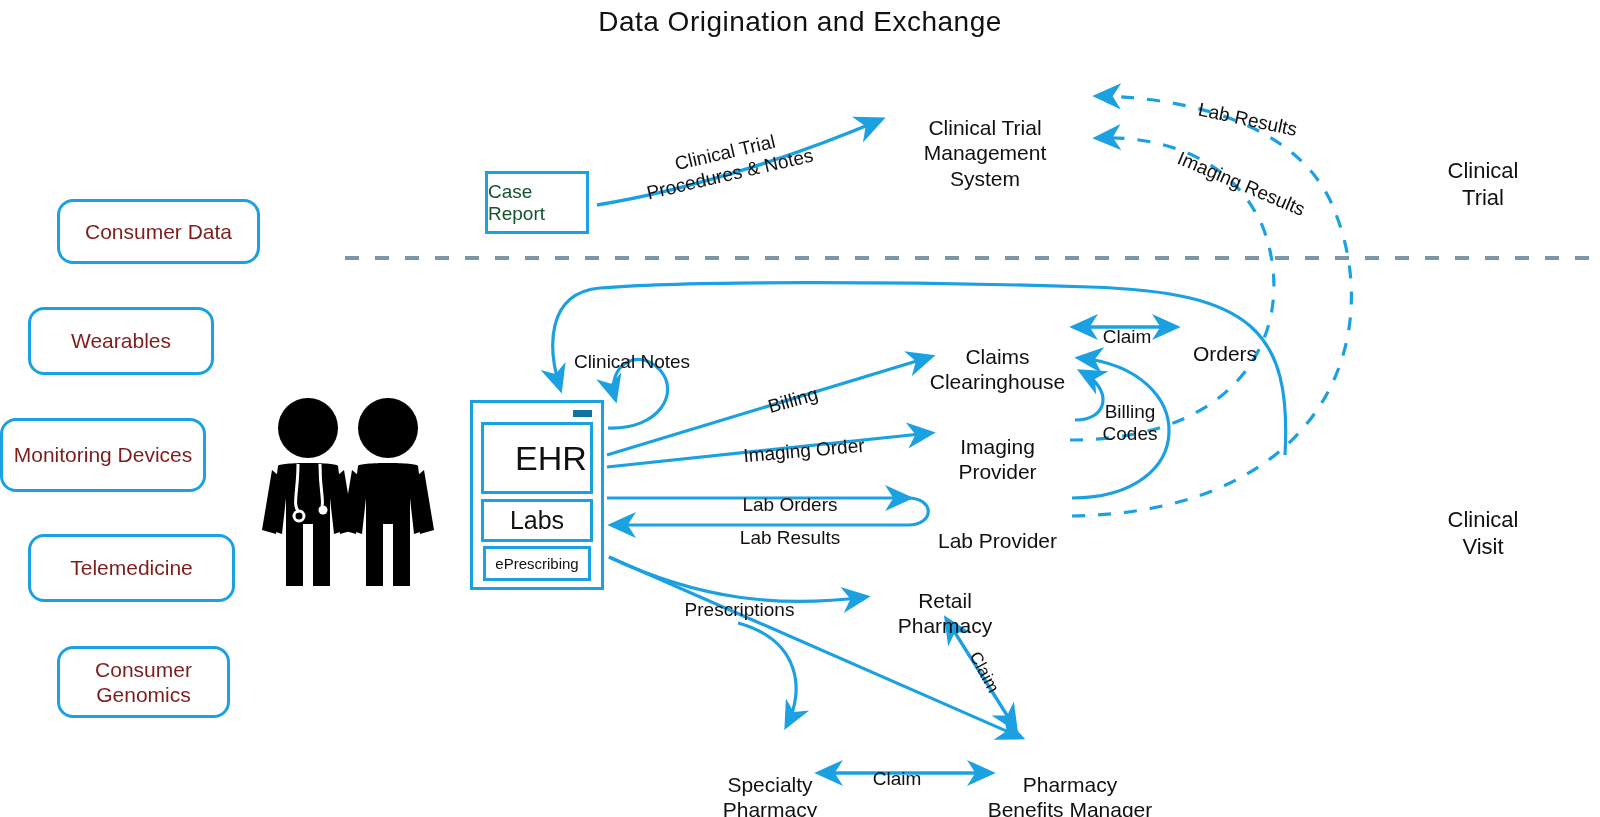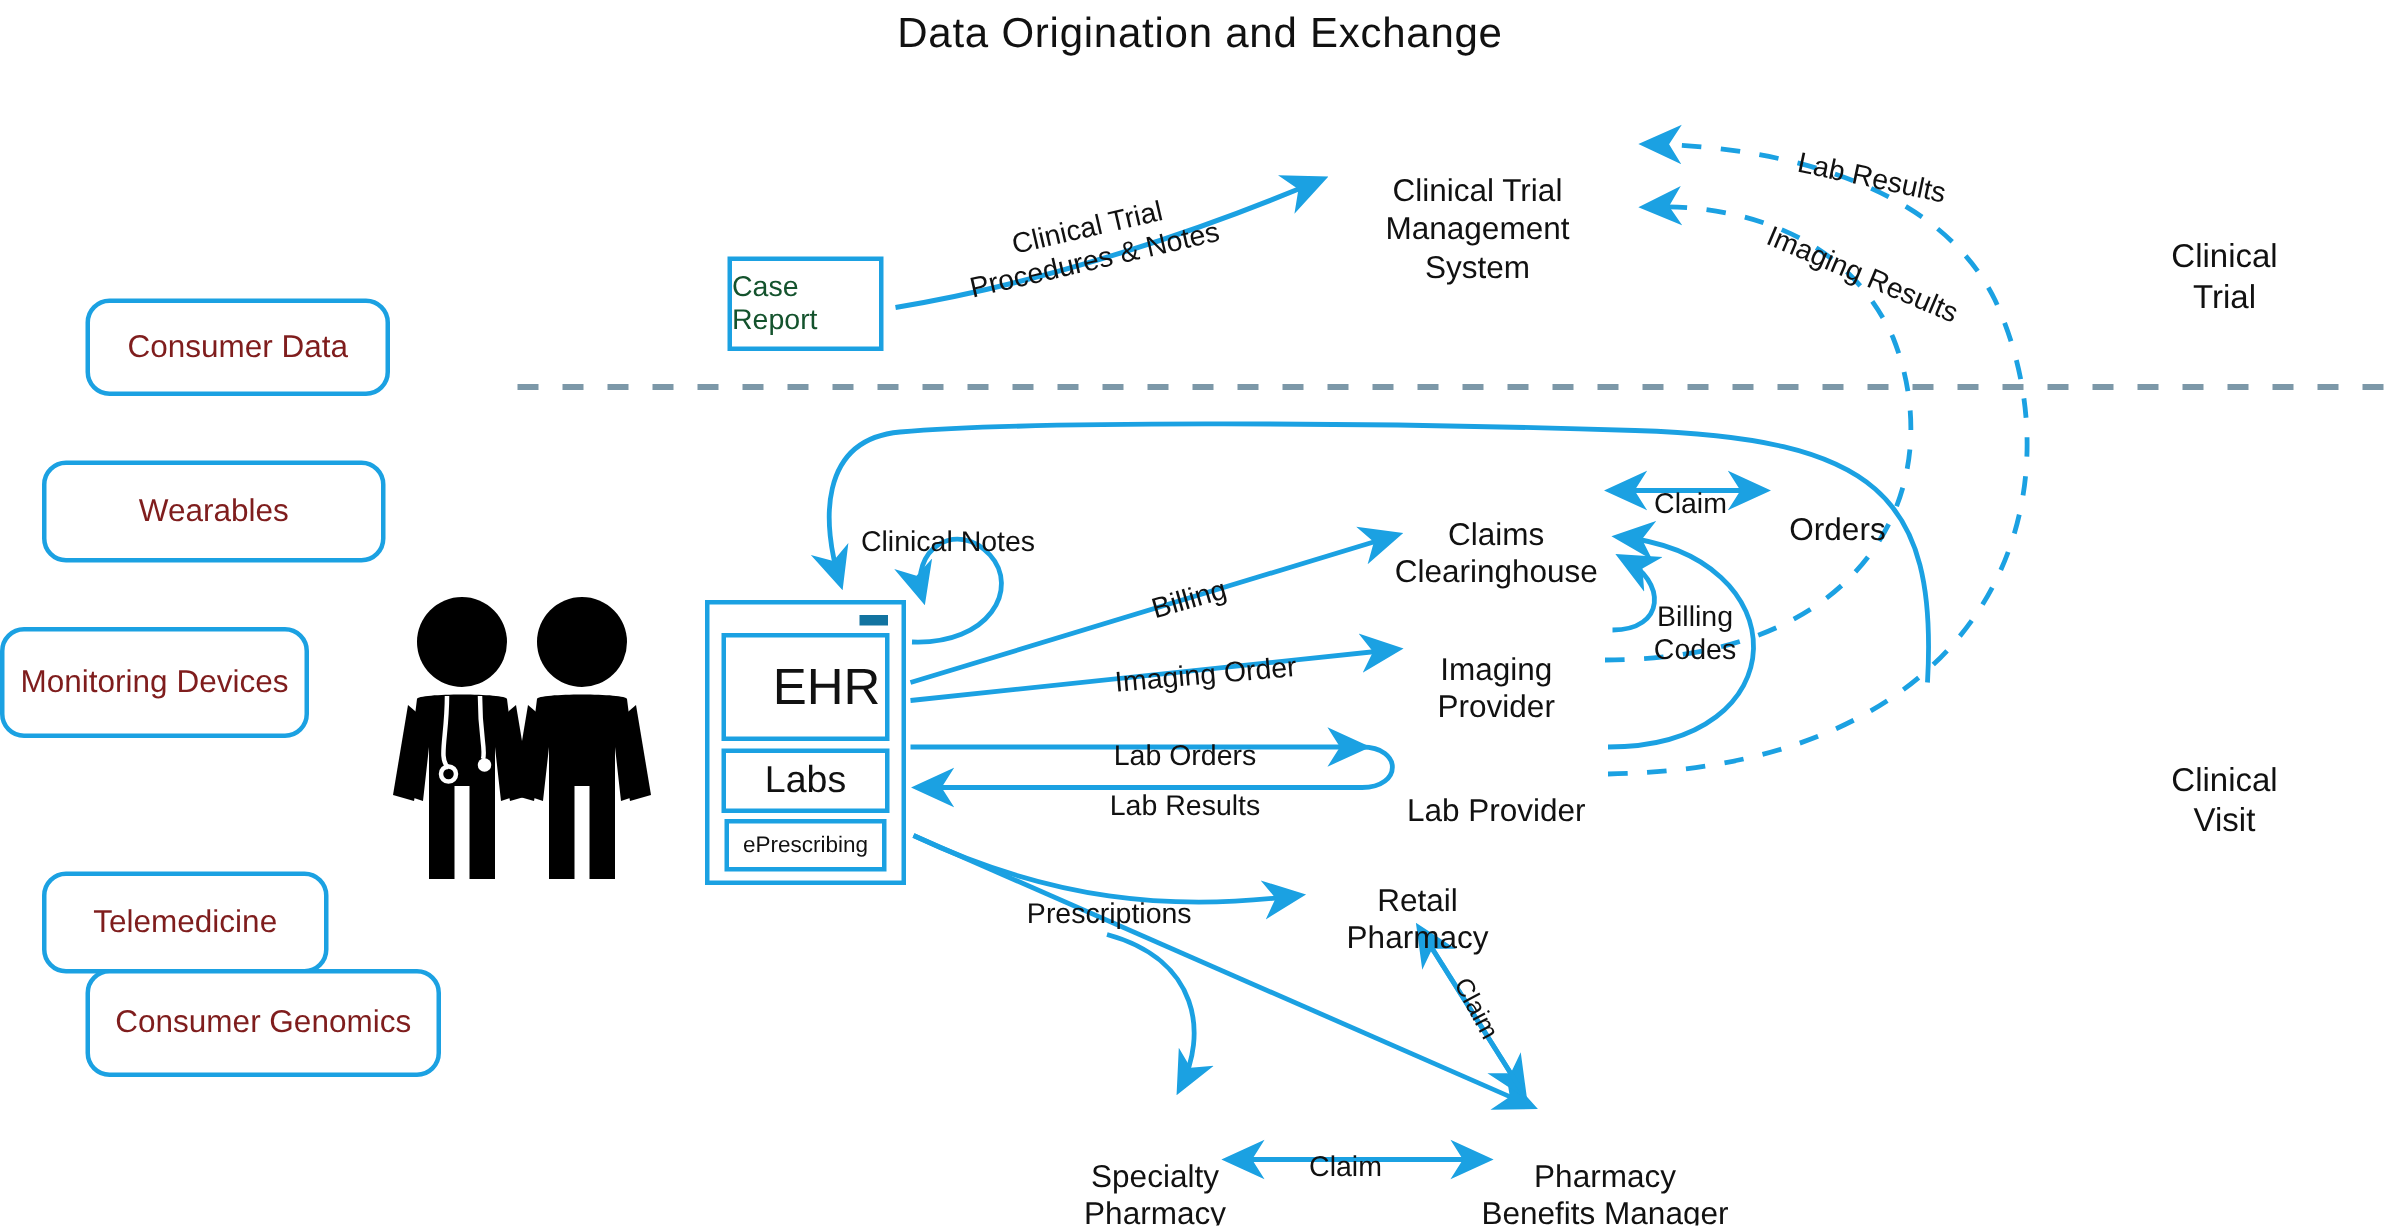--- a/index.html
+++ b/index.html
@@ -171,31 +171,31 @@
       <circle cx="388" cy="428" r="30"></circle>
       <path d="M358 466 C 358 462 418 462 418 466 L 426 530 L 414 534 L 410 498 L 410 586 L 393 586 L 393 524 L 383 524 L 383 586 L 366 586 L 366 498 L 362 534 L 350 530 Z"></path>
       <path d="M352 470 L 342 530 L 356 534 L 366 482 Z"></path>
       <path d="M424 470 L 434 530 L 420 534 L 410 482 Z"></path>
     </g>
   </svg>
 
   <div class="pill" style="left:57px;top:199px;width:203px;height:65px;">
     <span>Consumer Data</span>
   </div>
-  <div class="pill" style="left:28px;top:307px;width:229px;height:68px;">
+  <div class="pill" style="left:28px;top:307px;width:186px;height:68px;">
     <span>Wearables</span>
   </div>
   <div class="pill" style="left:0px;top:418px;width:206px;height:74px;">
     <span>Monitoring
 Devices</span>
   </div>
-  <div class="pill" style="left:28px;top:534px;width:191px;height:68px;margin-top:47px;">
+  <div class="pill" style="left:28px;top:534px;width:207px;height:68px;">
     <span>Telemedicine</span>
   </div>
-  <div class="pill" style="left:57px;top:646px;width:237px;height:72px;">
+  <div class="pill" style="left:57px;top:646px;width:173px;height:72px;">
     <span>Consumer
 Genomics</span>
   </div>
 
   <div class="case-report">
     <span>Case Report</span>
   </div>
 
   <div class="ehr-outer">
     <div class="ehr-dash"></div>

